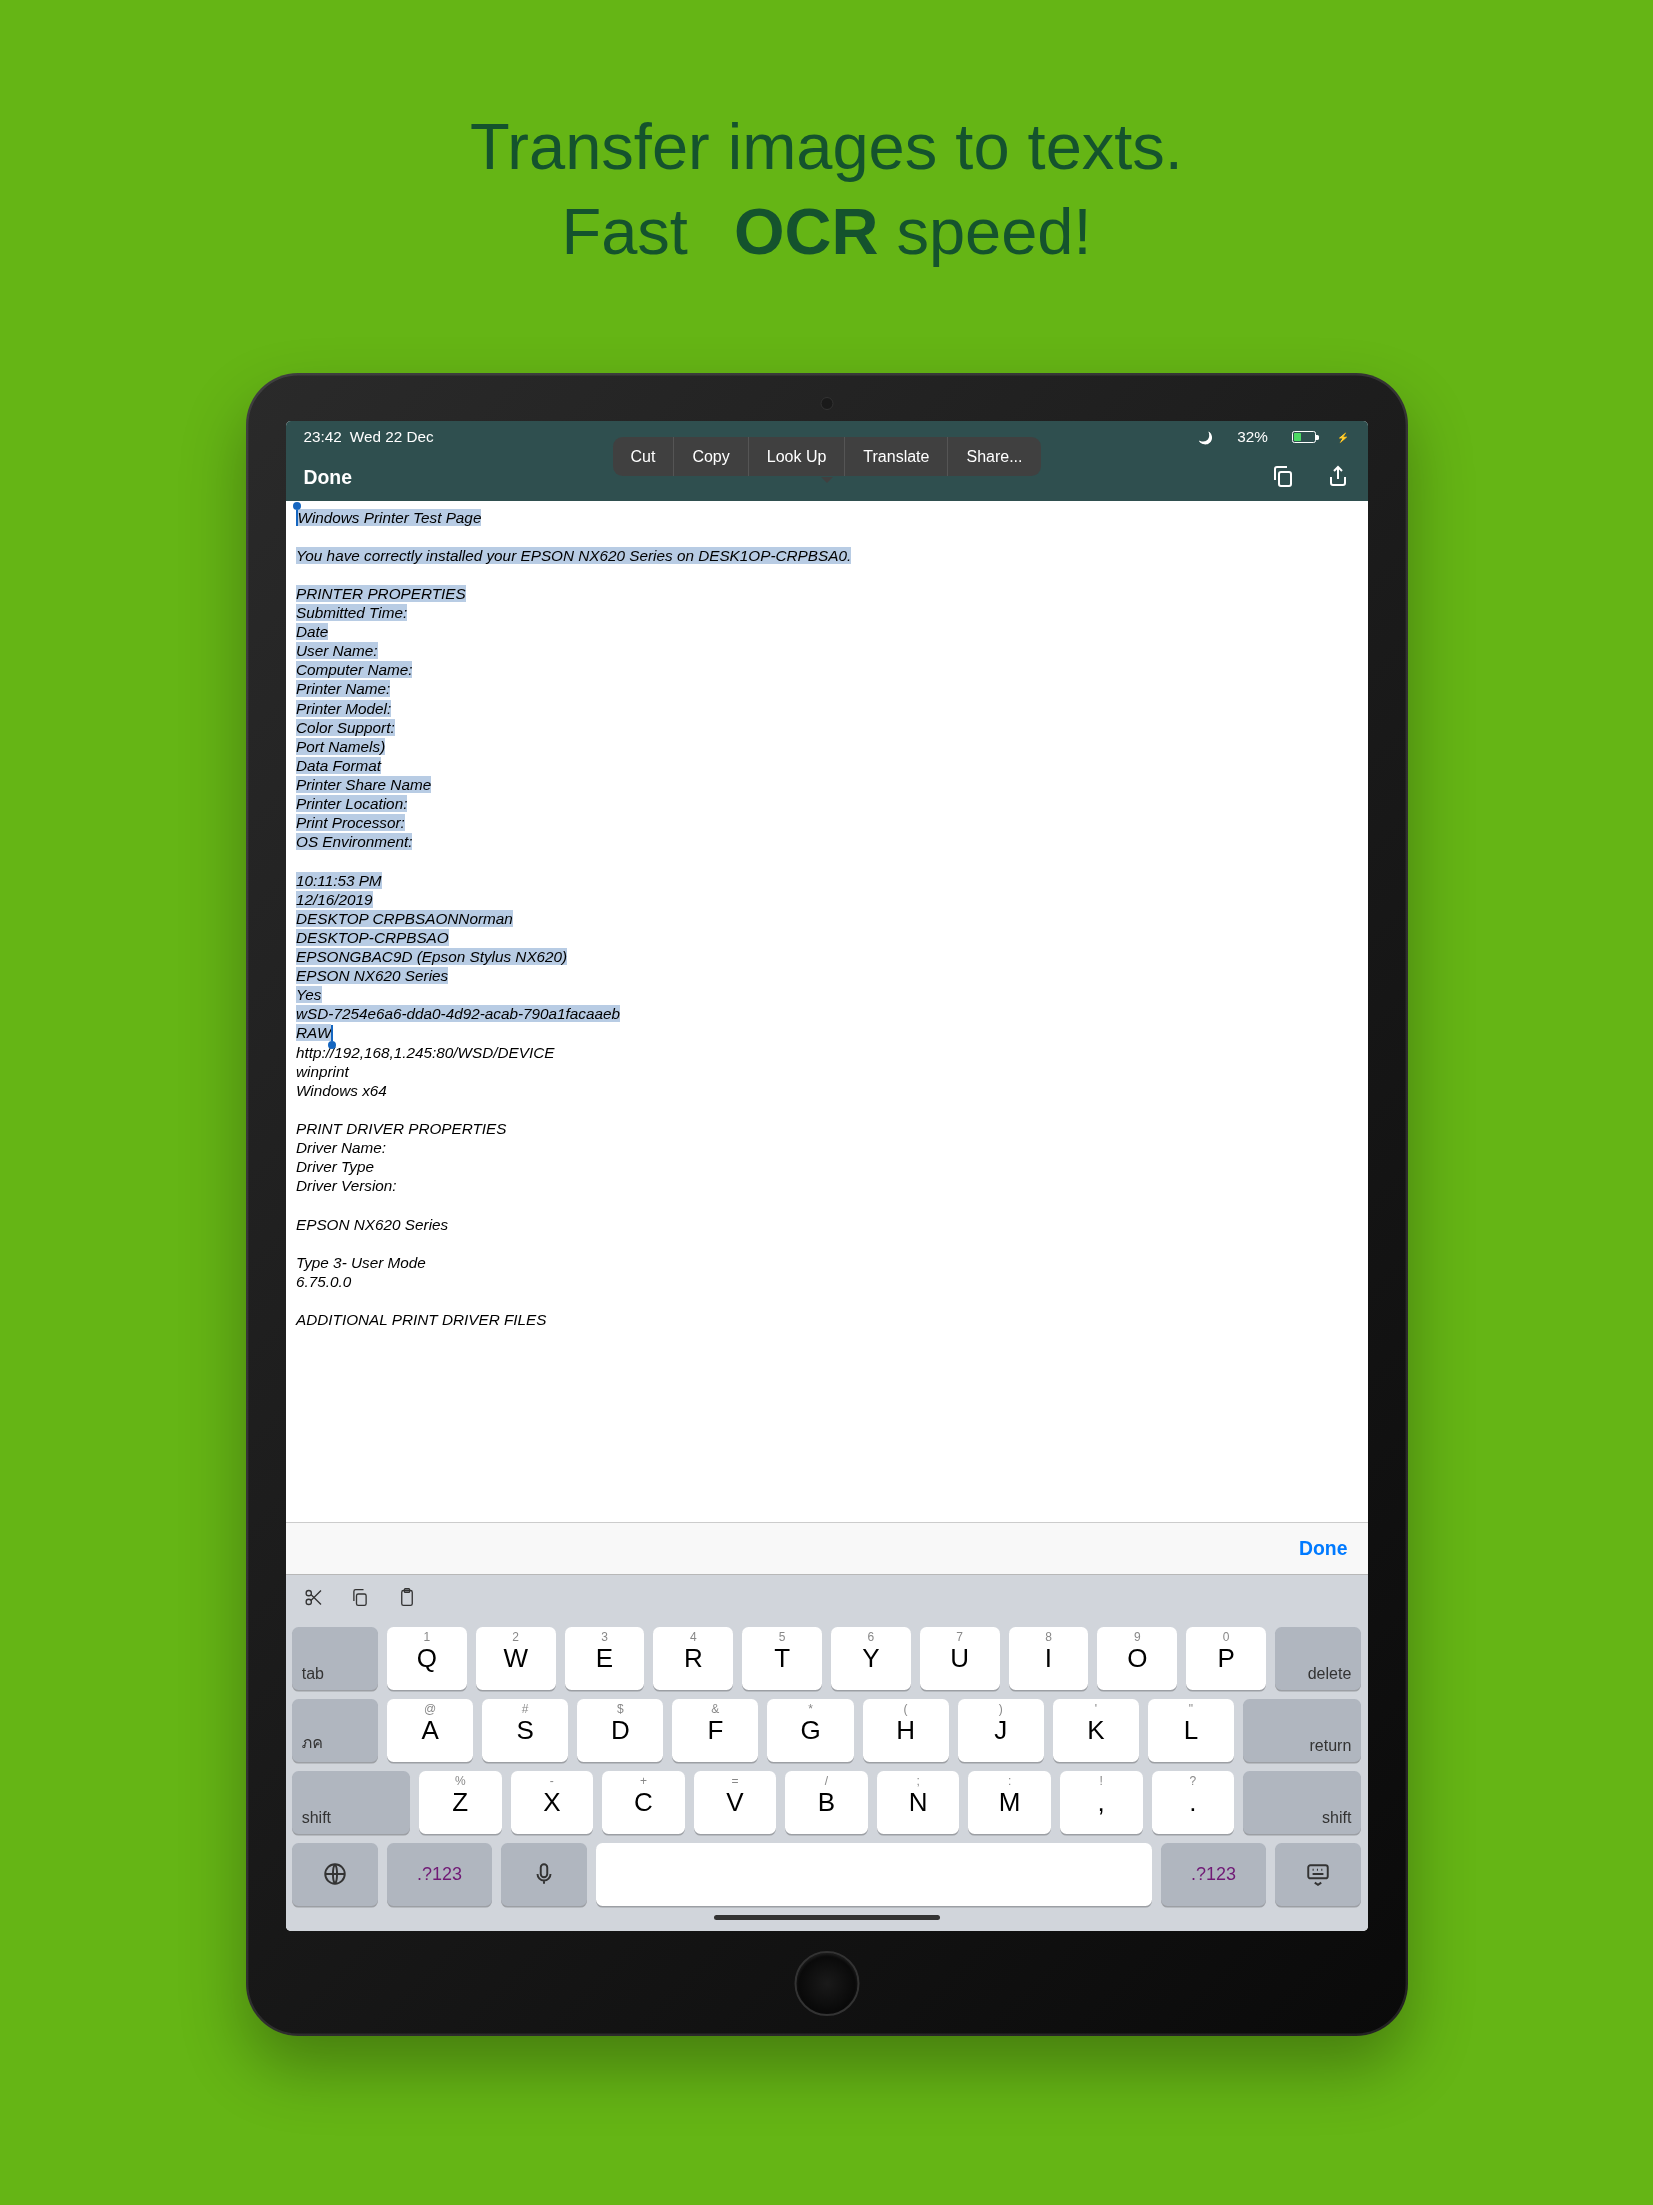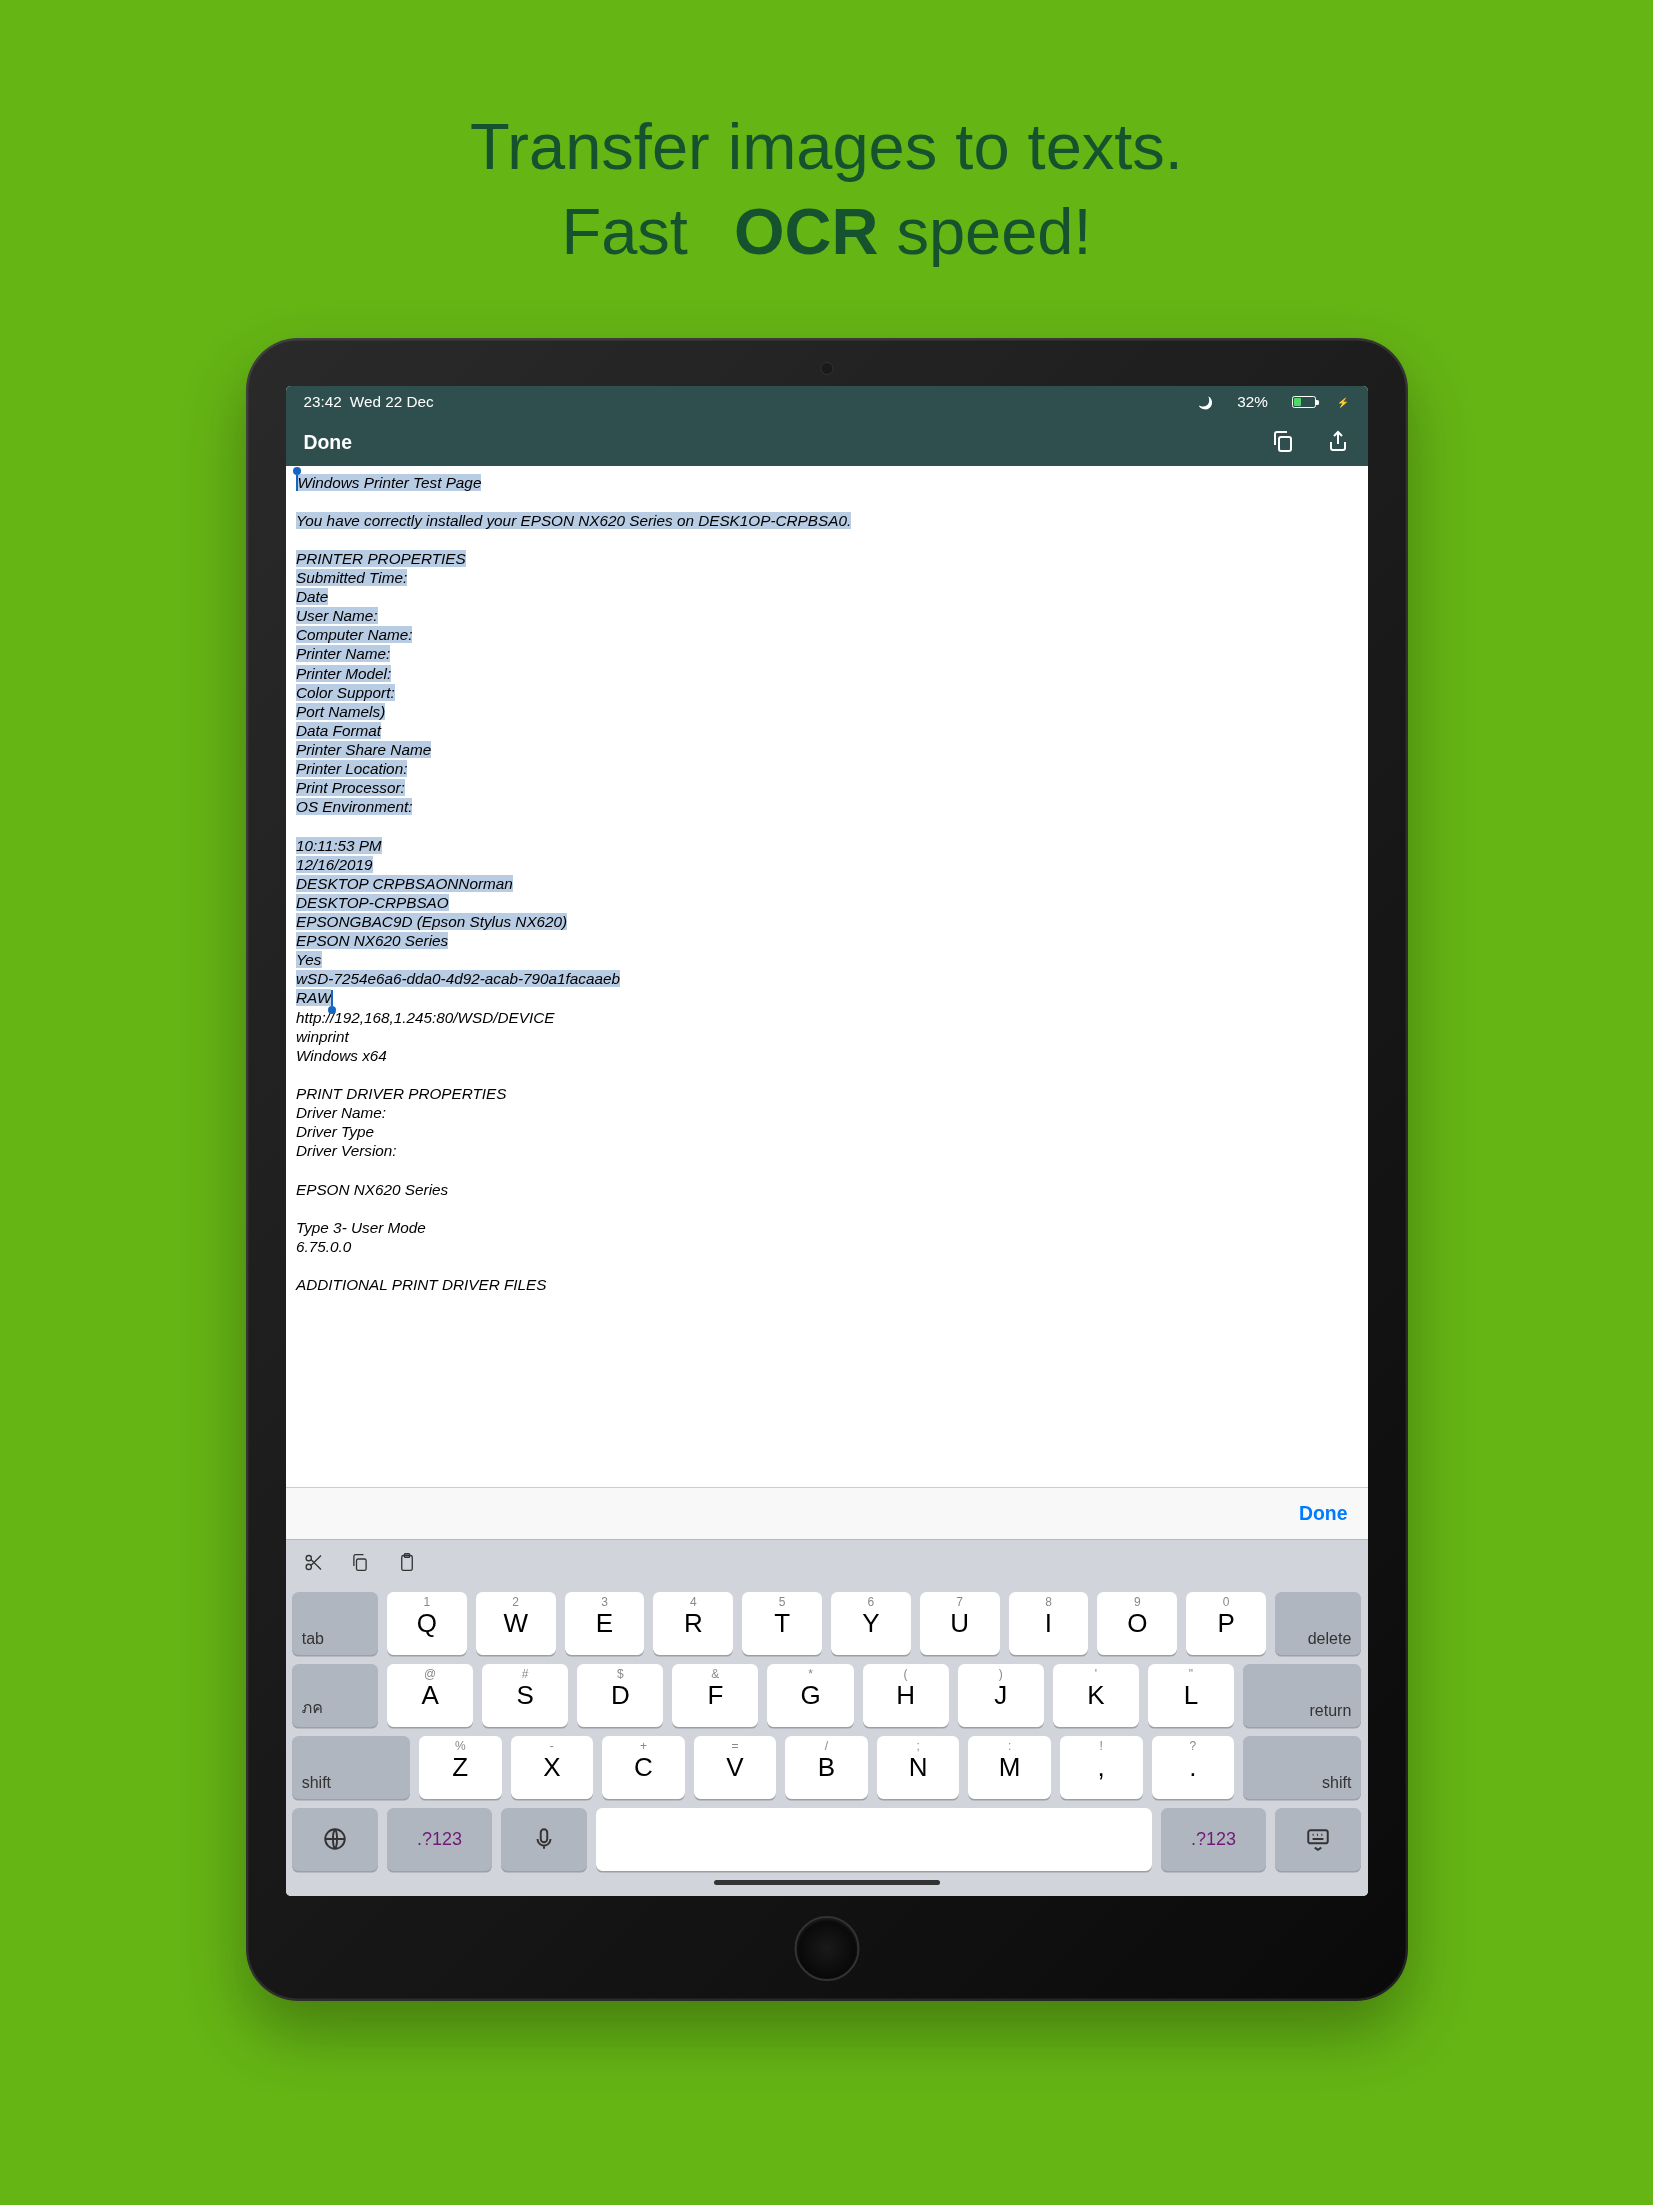--- a/index.html
+++ b/index.html
@@ -1,19 +1,19 @@
 <!DOCTYPE html>
 <html style="font-size:13px"><head>
 <meta charset="utf-8">
 <style>
 * { margin: 0; padding: 0; box-sizing: border-box; font-family: -apple-system, BlinkMacSystemFont, "Segoe UI", Helvetica, Arial, sans-serif; }
 body { background: #65b515; width: 1653px; height: 2205px; overflow: hidden; }
 .promo-text { text-align: center; color: #14532d; font-size: 65px; font-weight: 300; padding-top: 105px; line-height: 1.3; }
 .promo-text .bold { font-weight: 700; margin-left: 28px; }
-.ipad-frame { width: 1162px; height: 1663px; margin: 64px auto 0; background: linear-gradient(135deg, #2a2a2a, #0a0a0a); border-radius: 52px; padding: 48px 40px 105px 40px; position: relative; box-shadow: 0 32px 65px rgba(0,0,0,0.3), inset 0 0 0 2.4px rgba(255,255,255,0.1); }
+.ipad-frame { width: 1162px; height: 1663px; margin: 99px auto 0; background: linear-gradient(135deg, #2a2a2a, #0a0a0a); border-radius: 52px; padding: 48px 40px 105px 40px; position: relative; box-shadow: 0 32px 65px rgba(0,0,0,0.3), inset 0 0 0 2.4px rgba(255,255,255,0.1); }
 .camera { width: 13px; height: 13px; background: #1a1a1a; border-radius: 50%; position: absolute; top: 24px; left: 50%; transform: translateX(-50%); border: 0.8px solid #333; }
 .home-button { width: 65px; height: 65px; border: 2.4px solid #333; border-radius: 50%; position: absolute; bottom: 20px; left: 50%; transform: translateX(-50%); background: radial-gradient(circle, #1a1a1a, #000); box-shadow: inset 0 1.6px 3.2px rgba(255,255,255,0.1); }
 .screen { width: 100%; height: 100%; background: white; border-radius: 4.8px; overflow: hidden; display: flex; flex-direction: column; }
 .status-bar { background: #2f4f4f; color: white; height: 32px; display: flex; align-items: center; padding: 0 18px; font-size: 15.3px; }
 .status-left { flex: 1; display: flex; gap: 8px; }
 .status-right { display: flex; align-items: center; gap: 24px; }
 .moon-icon::before { content: "🌙"; font-size: 12px; filter: grayscale(1) brightness(2); }
 .battery-icon { width: 24px; height: 11.3px; border: 1.2px solid white; border-radius: 2.4px; position: relative; }
 .battery-icon::after { content: ""; position: absolute; right: -4px; top: 2.4px; width: 2.4px; height: 4.8px; background: white; border-radius: 0 1.6px 1.6px 0; }
 .battery-fill { position: absolute; left: 0.8px; top: 0.8px; bottom: 0.8px; width: 32%; background: #4cd964; border-radius: 0.8px; }
@@ -73,20 +73,27 @@
         <span>32%</span>
         <span class="battery-icon">
             <span class="battery-fill"></span>
           </span>
         <span class="charging">⚡</span>
       </div>
     </div>
 
     <div class="toolbar">
       <span class="done-btn">Done</span>
+      <div class="edit-menu">
+        <div class="edit-menu-item">Cut</div>
+        <div class="edit-menu-item">Copy</div>
+        <div class="edit-menu-item">Look Up</div>
+        <div class="edit-menu-item">Translate</div>
+        <div class="edit-menu-item">Share...</div>
+      </div>
       <div class="toolbar-right">
         <span>
           <svg class="icon-svg" viewBox="0 0 24 24">
               <rect x="8" y="8" width="12" height="14" rx="2"></rect>
               <path d="M4 16V5a2 2 0 012-2h10"></path>
             </svg>
         </span>
         <span>
           <svg class="icon-svg" viewBox="0 0 24 24">
               <path d="M12 3v12M8 7l4-4 4 4M5 13v6a2 2 0 002 2h10a2 2 0 002-2v-6"></path>

